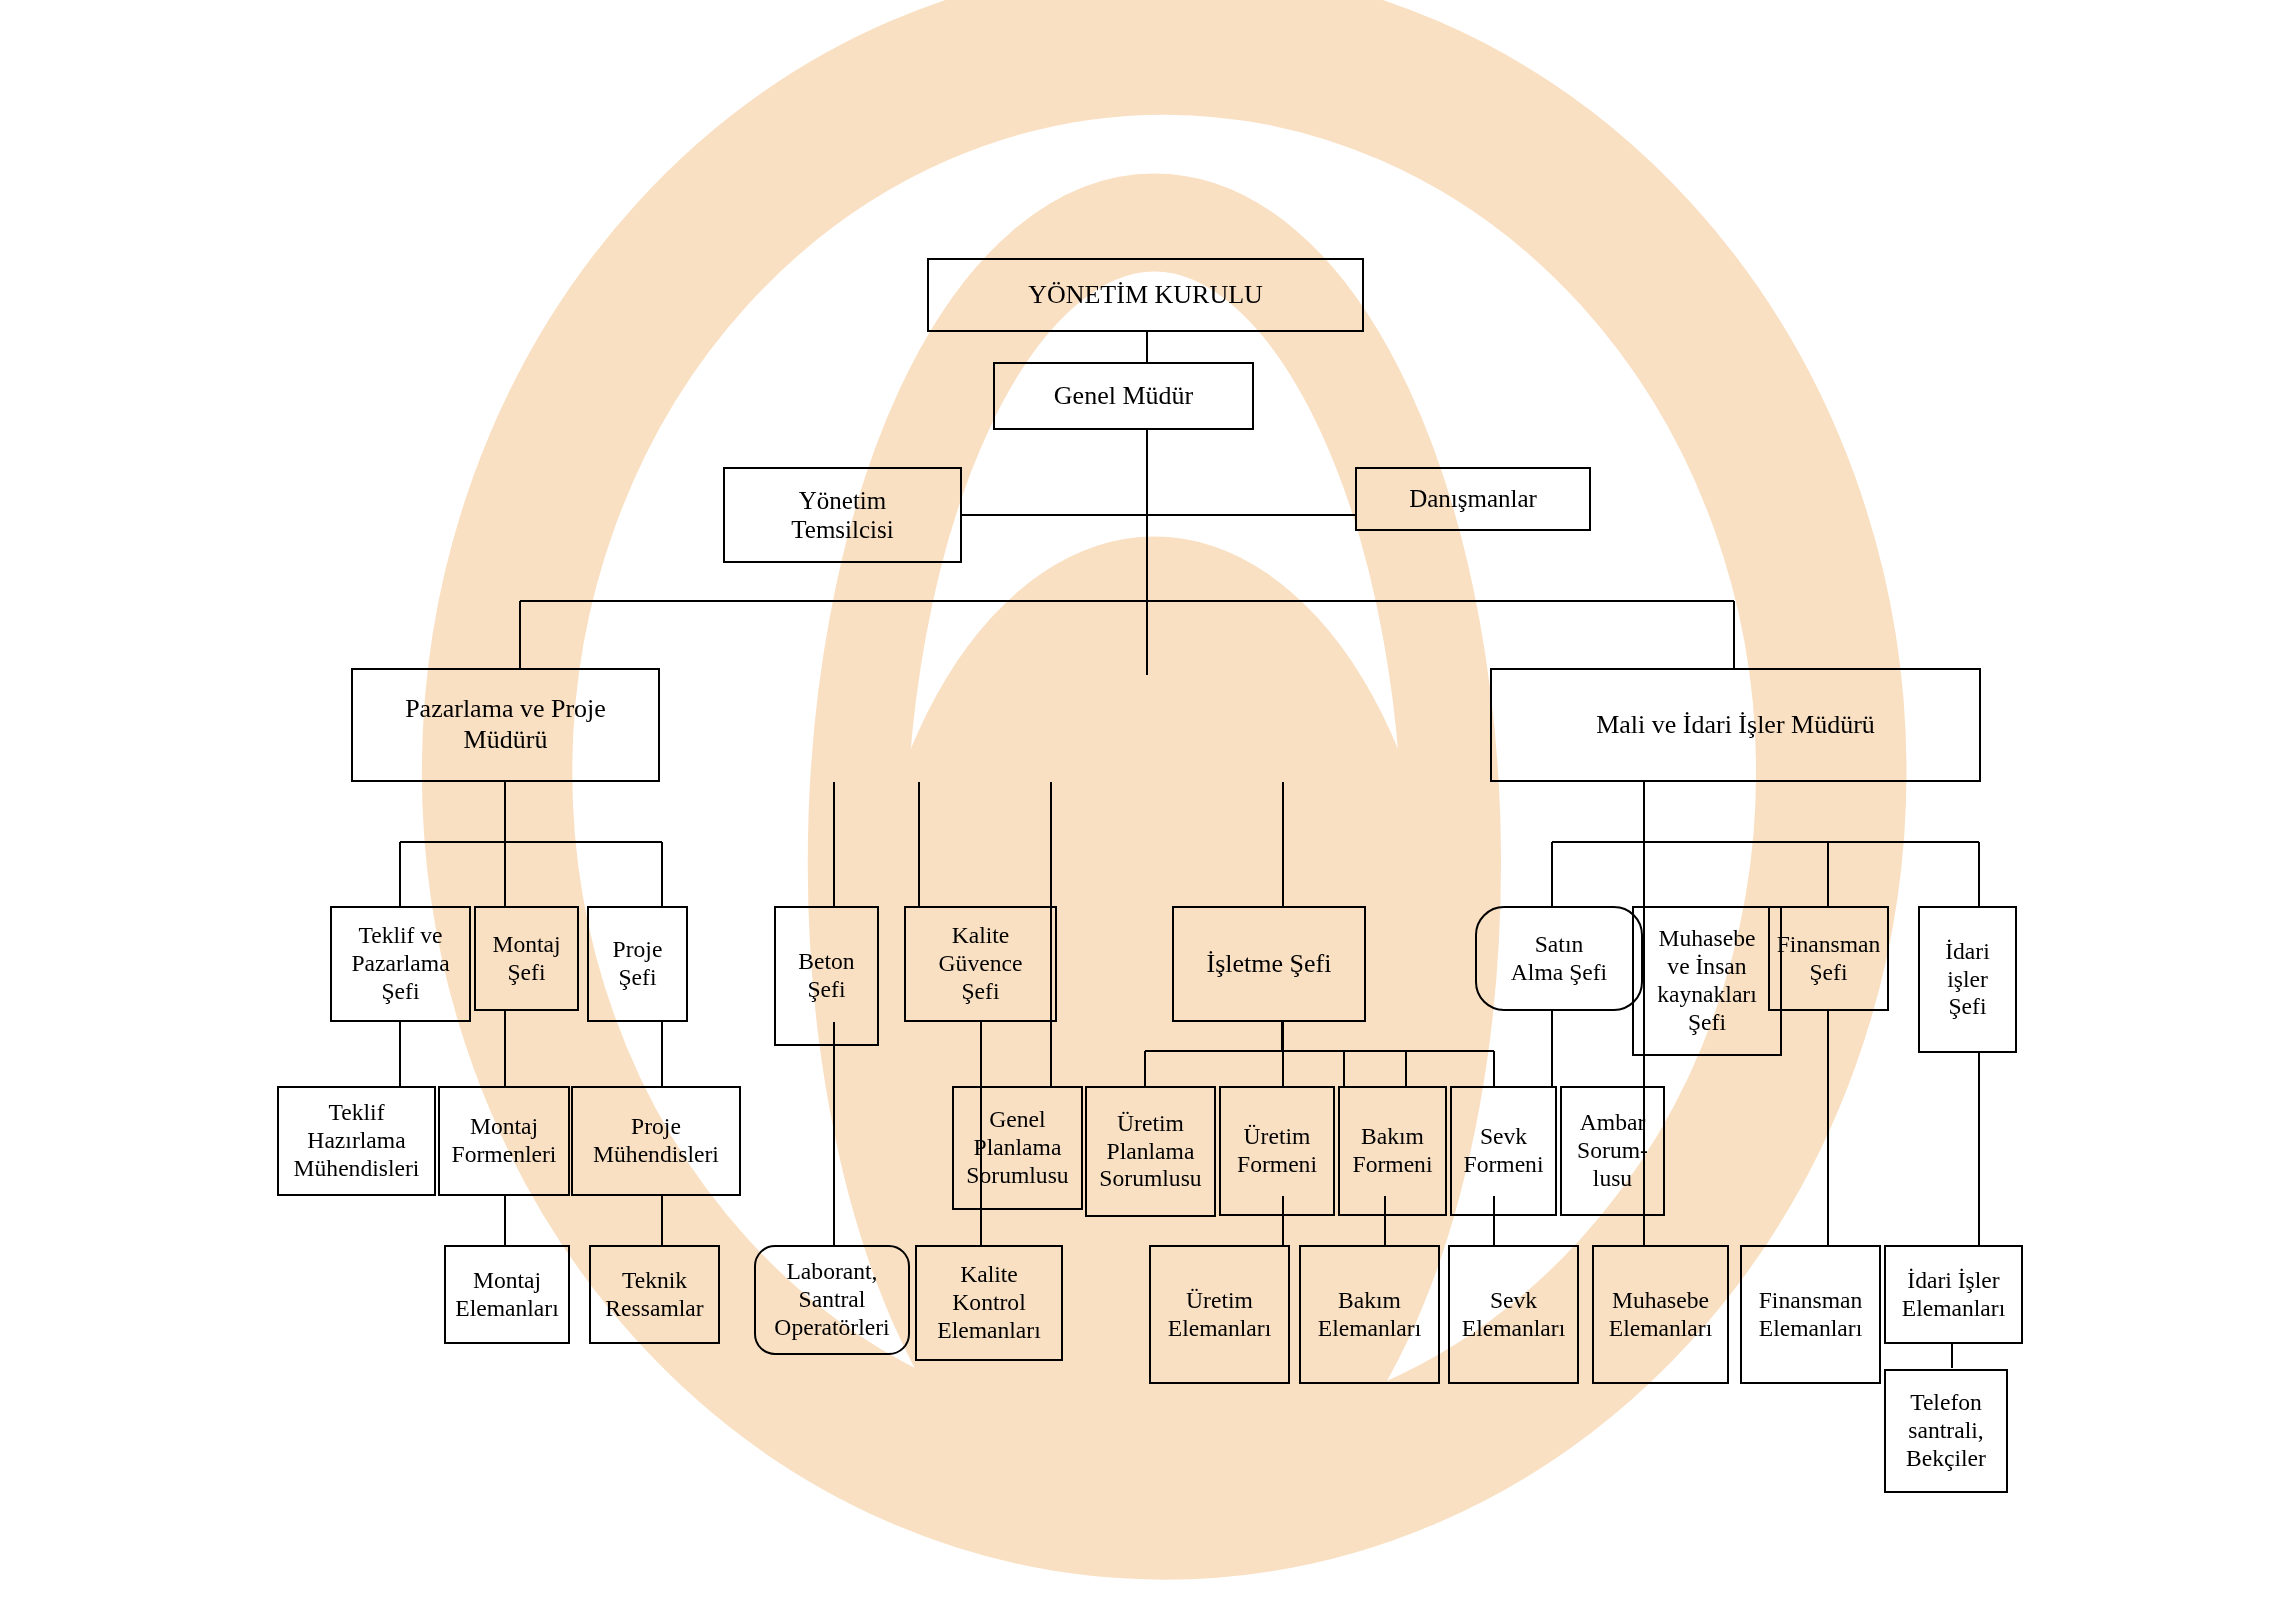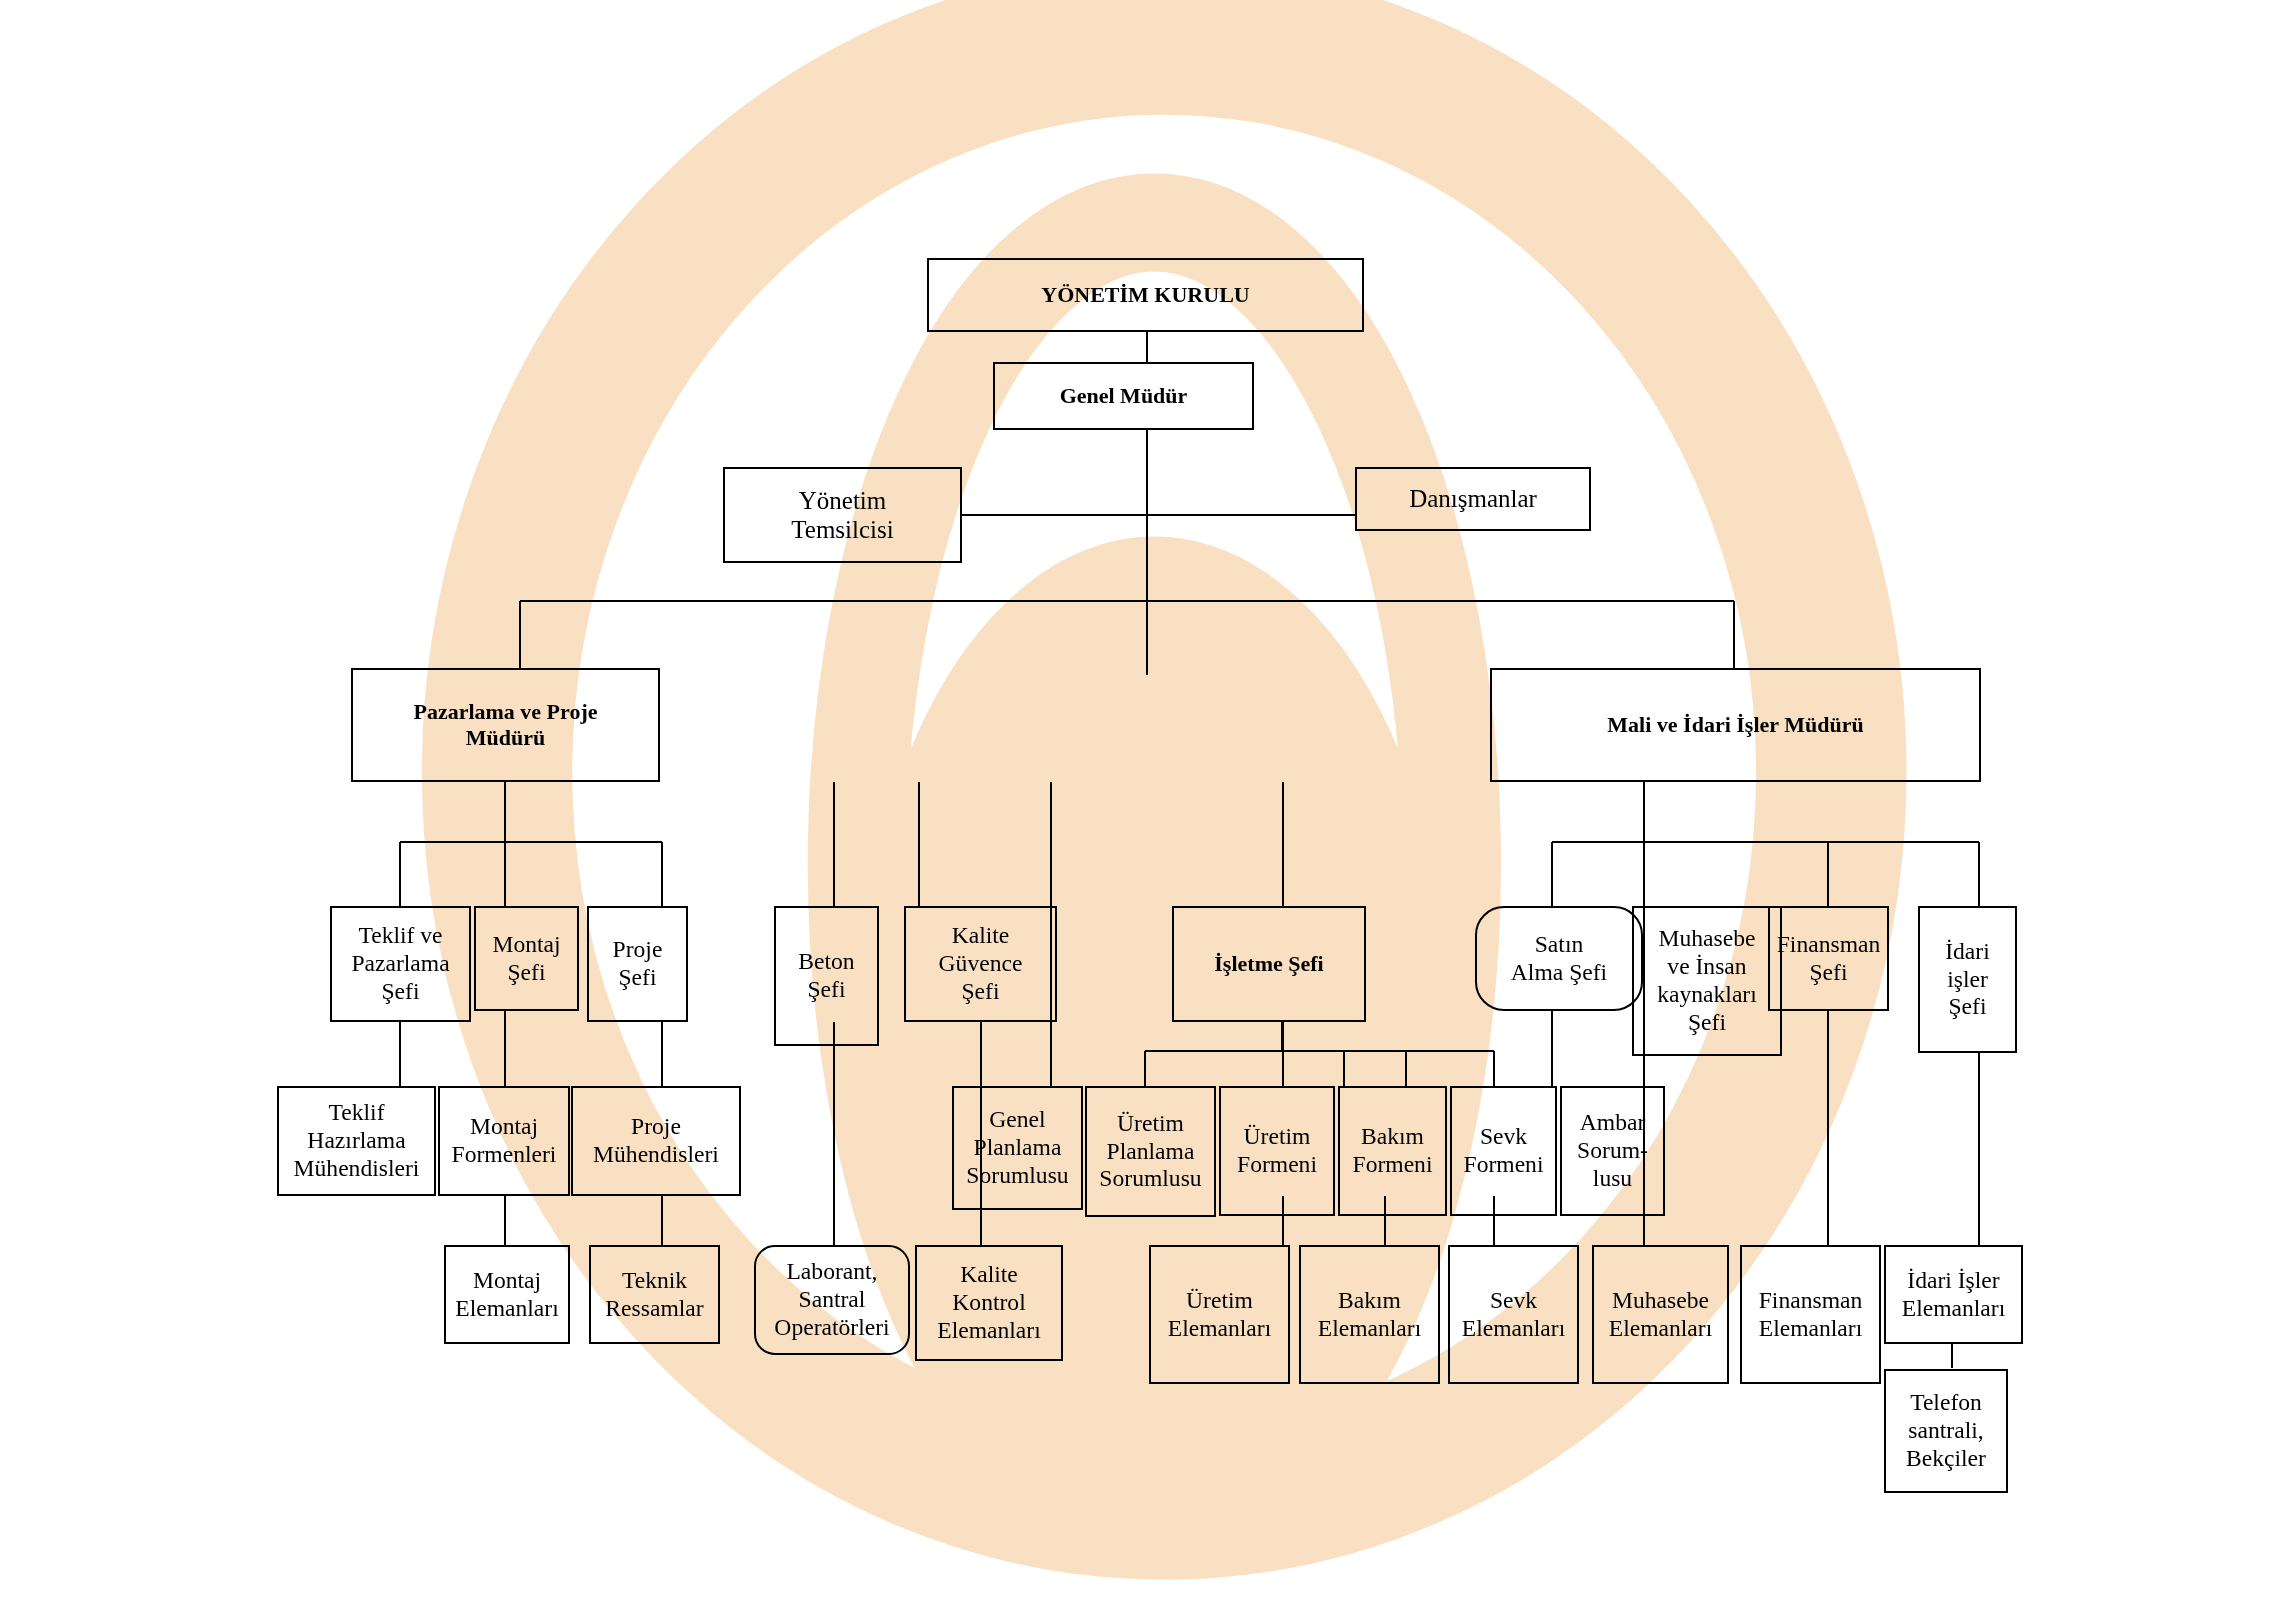--- a/index.html
+++ b/index.html
@@ -19,21 +19,21 @@
     background:transparent;
     display:flex;
     align-items:center;
     justify-content:center;
     text-align:center;
     color:#000000;
     line-height:1.18;
     padding:1.3px 2.6px;
     white-space:pre-line;
   }
-  .s40{font-size:22px;font-weight:bold;}
+  .s40{font-size:26px;}
   .s38{font-size:25px;}
   .s36{font-size:23.6px;}
 </style>
 </head>
 <body>
 
 <div id="page">
 
   <svg id="watermark" viewBox="0 0 3509 2481" xmlns="http://www.w3.org/2000/svg">
     <ellipse cx="1780" cy="1180" rx="1020" ry="1120" fill="none" stroke="#FAE0C3" stroke-width="230"></ellipse>

